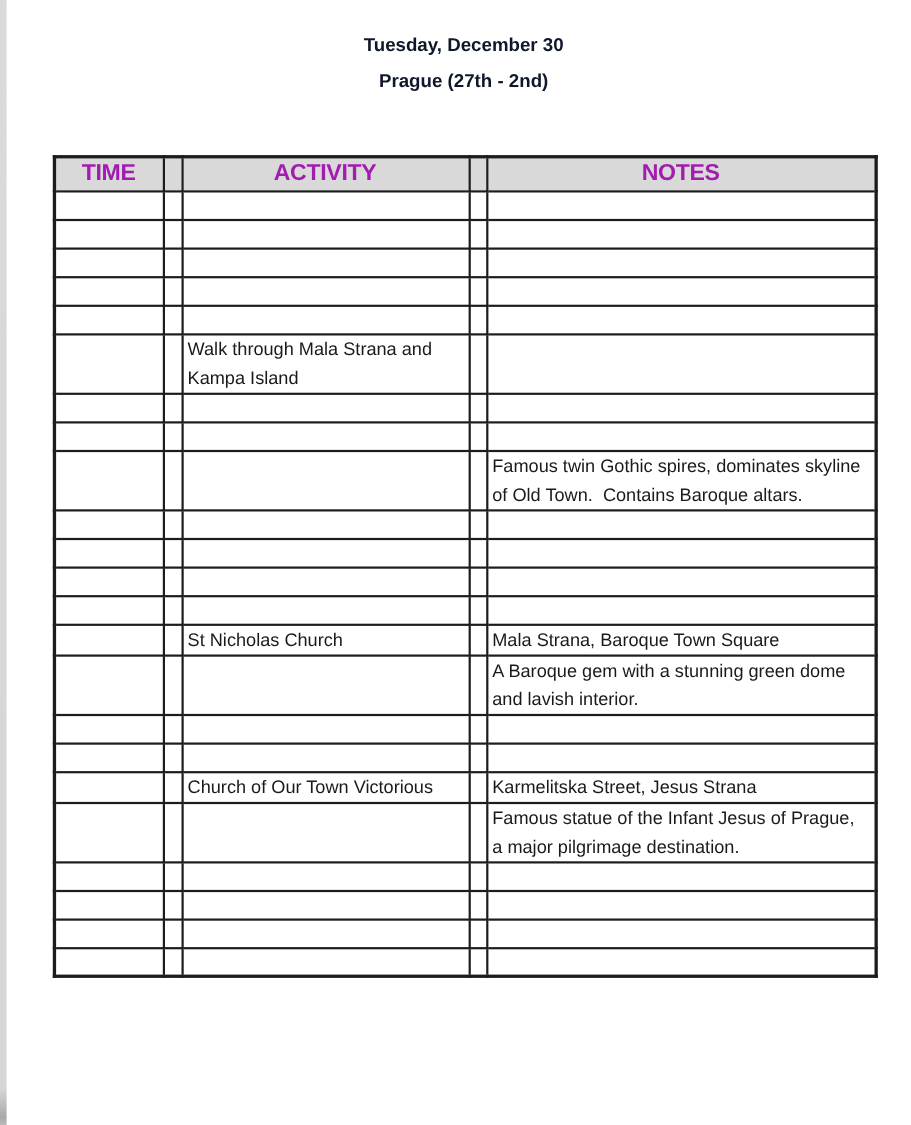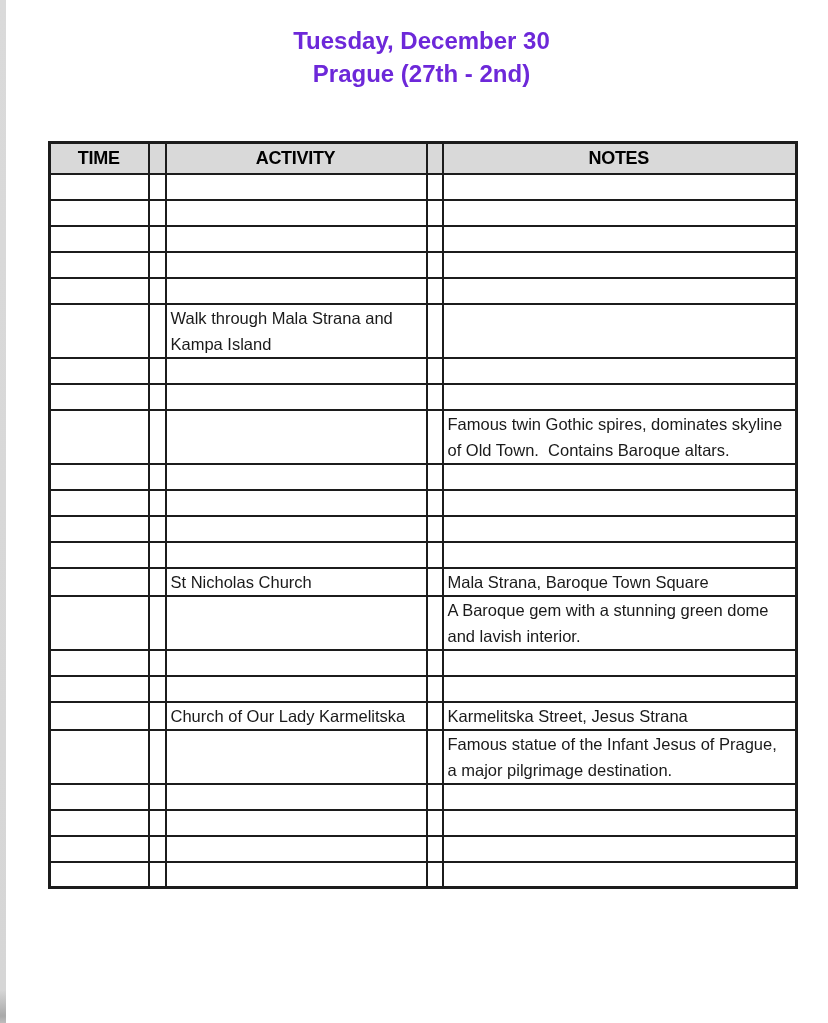--- a/index.html
+++ b/index.html
@@ -18,47 +18,47 @@
     width: 6px; height: 1023px;
     background: linear-gradient(to bottom, #dadada 0px, #d6d6d6 990px, #a9a9a9 1016px, #bdbdbd 1023px);
   }
   .title-block {
     position: absolute;
     top: 24px; left: 48px;
     width: 747px;
     text-align: center;
   }
   .title-line {
-    font-size: 24px;
+    font-size: 17px;
     font-weight: bold;
     line-height: 33px;
-    color: #6d28d9;
+    color: #0f172a;
   }
   table.itinerary {
     position: absolute;
     top: 141px; left: 48px;
     width: 747px;
     border-collapse: collapse;
     table-layout: fixed;
     border: 3px solid #1c1c1c;
   }
   table.itinerary th, table.itinerary td {
     border: 2px solid #1c1c1c;
     padding: 0 5px 0 4px;
     overflow: hidden;
   }
   table.itinerary th {
     height: 31px;
     background: #d9d9d9;
-    font-size: 18px;
+    font-size: 21px;
     font-weight: bold;
     letter-spacing: -0.3px;
     text-align: center;
     vertical-align: middle;
-    color: #000000;
+    color: #a21caf;
   }
   table.itinerary td {
     height: 26px;
     font-size: 16.5px;
     line-height: 26px;
     vertical-align: middle;
     white-space: pre-wrap;
   }
   td.notes-cell.italic { }
   td.spacer-cell { padding: 0; }
@@ -206,21 +206,21 @@
       <tr>
     <td class="time-cell"></td>
     <td class="spacer-cell"></td>
     <td class="activity-cell"></td>
     <td class="spacer-cell"></td>
     <td class="notes-cell"></td>
   </tr>
       <tr>
     <td class="time-cell"></td>
     <td class="spacer-cell"></td>
-    <td class="activity-cell">Church of Our Lady Karmelitska</td>
+    <td class="activity-cell">Church of Our Town Victorious</td>
     <td class="spacer-cell"></td>
     <td class="notes-cell">Karmelitska Street, Jesus Strana</td>
   </tr>
       <tr>
     <td class="time-cell"></td>
     <td class="spacer-cell"></td>
     <td class="activity-cell"></td>
     <td class="spacer-cell"></td>
     <td class="notes-cell italic">Famous statue of the Infant Jesus of Prague, a major pilgrimage destination.</td>
   </tr>

